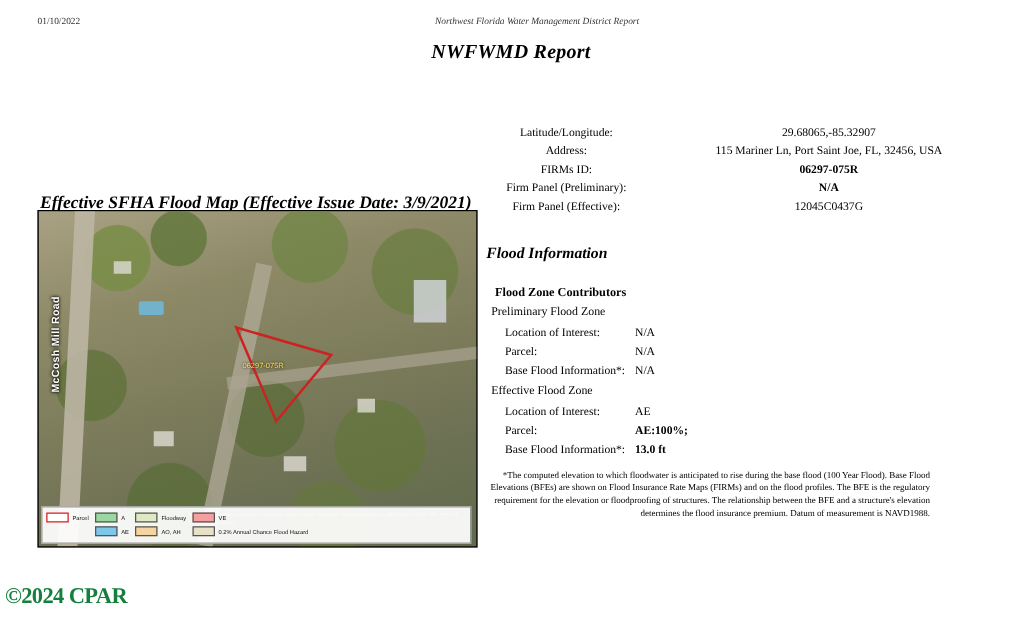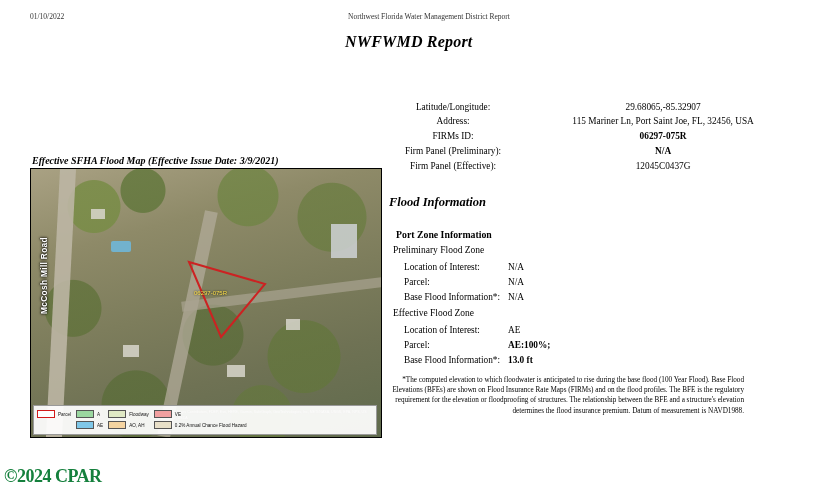--- a/index.html
+++ b/index.html
@@ -28,20 +28,21 @@
     position: absolute;
     left: 30px; top: 12px;
     font-size: 7.5px;
     color: #333;
   }
   .hdr-center {
     position: absolute;
     left: 348px; top: 12px;
     font-size: 7.5px;
     color: #333;
+    font-style: italic;
   }
 
   .doc-title {
     position: absolute;
     left: 345px; top: 33px;
     font-size: 16px;
     font-weight: bold;
     font-style: italic;
     letter-spacing: .2px;
   }
@@ -126,21 +127,21 @@
     width: 352px;
     font-size: 7.2px;
     line-height: 1.42;
     text-align: right;
   }
 
   
   .map-caption {
     position: absolute;
     left: 32px; top: 155px;
-    font-size: 10px;
+    font-size: 14px;
     font-weight: bold;
     font-style: italic;
     text-align: center;
   }
   .map-box {
     position: absolute;
     left: 30px; top: 168px;
     width: 350px;
     height: 268px;
     border: 1px solid #000;
@@ -325,21 +326,21 @@
       </tr>
       <tr>
         <td class="lbl">Firm Panel (Effective):</td>
         <td class="val">12045C0437G</td>
       </tr>
     </tbody>
   </table>
 
   <div class="sec-flood">Flood Information</div>
 
-  <div class="fz-title">Port Zone Information</div>
+  <div class="fz-title">Flood Zone Contributors</div>
   <div class="fz-sub1">Preliminary Flood Zone</div>
 
   <table class="fz-table1">
     <tbody>
       <tr>
         <td class="lbl">Location of Interest:</td>
         <td class="val">N/A</td>
       </tr>
       <tr>
         <td class="lbl">Parcel:</td>

